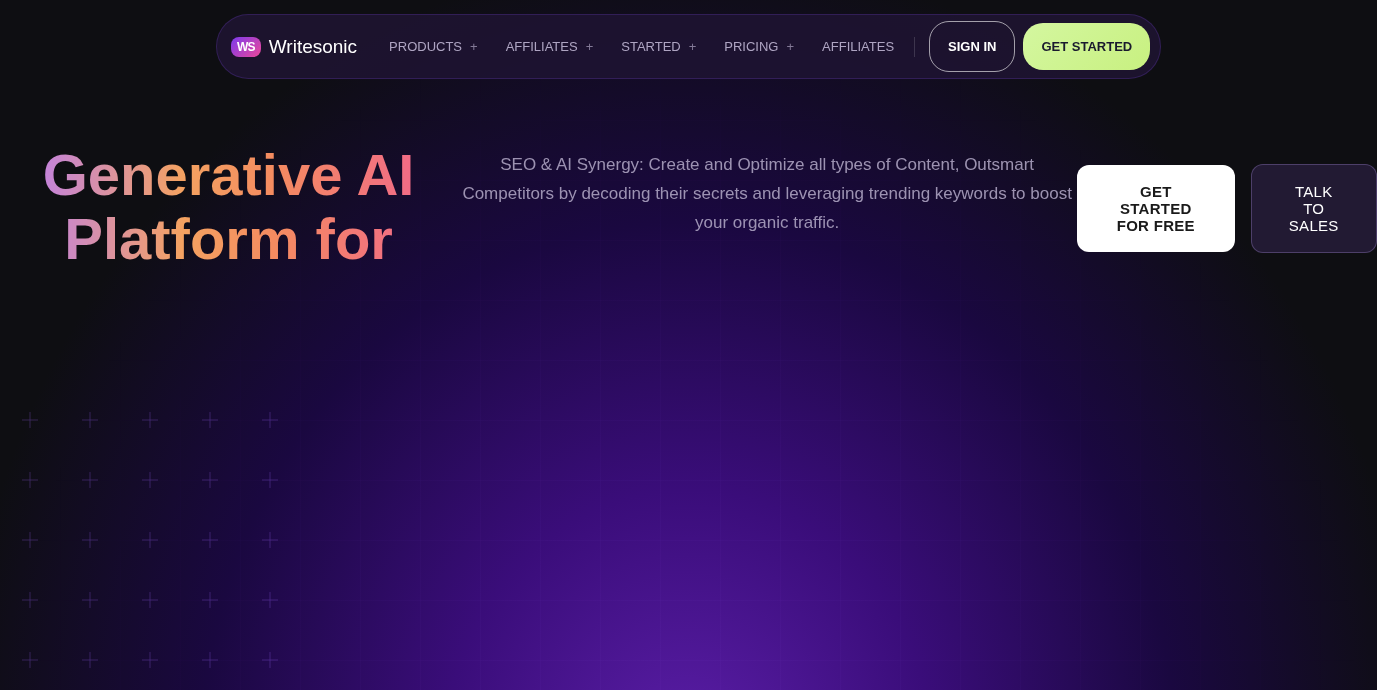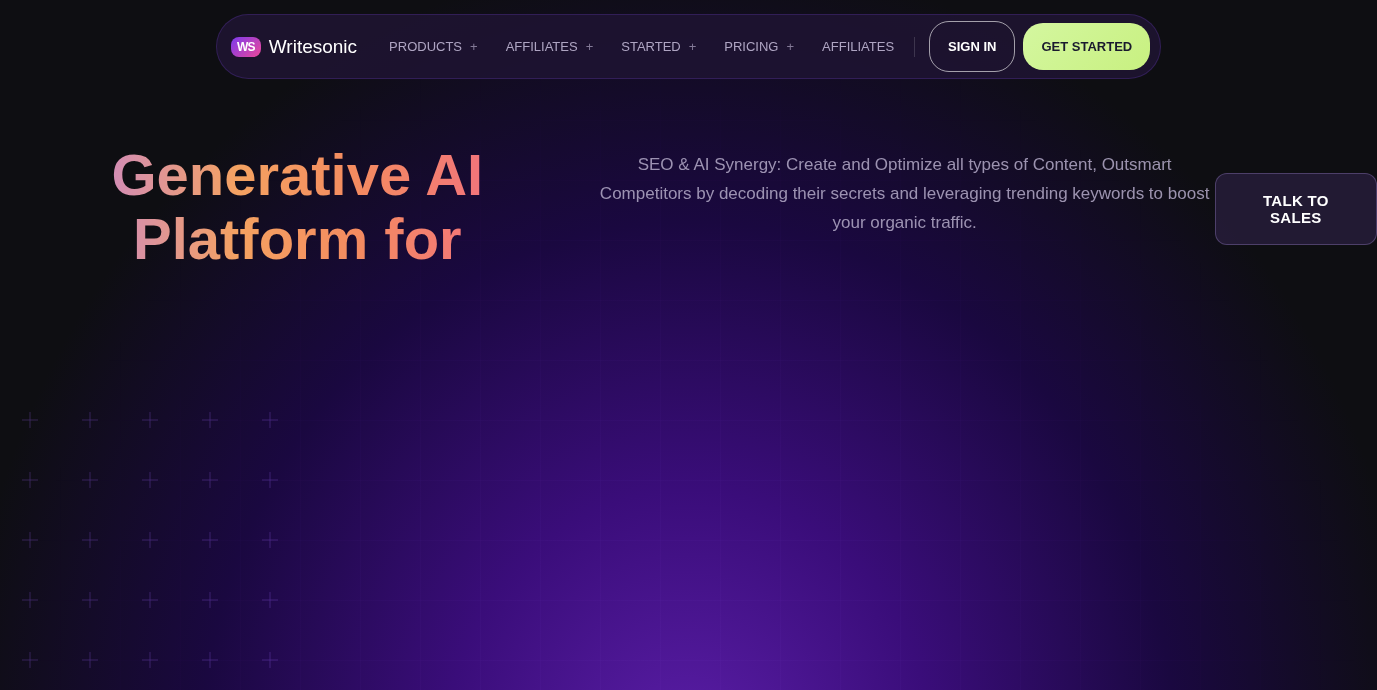--- a/index.html
+++ b/index.html
@@ -190,21 +190,21 @@
       border-radius: 12px;
       border: none;
       cursor: pointer;
       letter-spacing: 0.3px;
     }
 
     .btn-secondary {
       background: rgba(40, 30, 60, 0.8);
       color: white;
       font-size: 15px;
-      font-weight: 700;
+      font-weight: 400;
       padding: 18px 36px;
       border-radius: 12px;
       border: 1.5px solid rgba(120, 100, 160, 0.5);
       cursor: pointer;
       letter-spacing: 0.3px;
     }
 
     
     .plus-overlay {
       position: absolute;
@@ -268,17 +268,18 @@
 
       <button class="btn-signin">SIGN IN</button>
       <button class="btn-get-started-nav">GET STARTED</button>
     </div>
   </nav>
 
   <section class="hero">
     <h1 class="hero-title-line1">Generative AI Platform for</h1>
     <p class="hero-subtitle">SEO &amp; AI Synergy: Create and Optimize all types of Content, Outsmart Competitors by decoding their secrets and leveraging trending keywords to boost your organic traffic.</p>
     <div class="hero-buttons">
+      <button class="btn-primary">GET STARTED FOR FREE</button>
       <button class="btn-secondary">TALK TO SALES</button>
     </div>
   </section>
 
 </div>
 
 </body></html>

